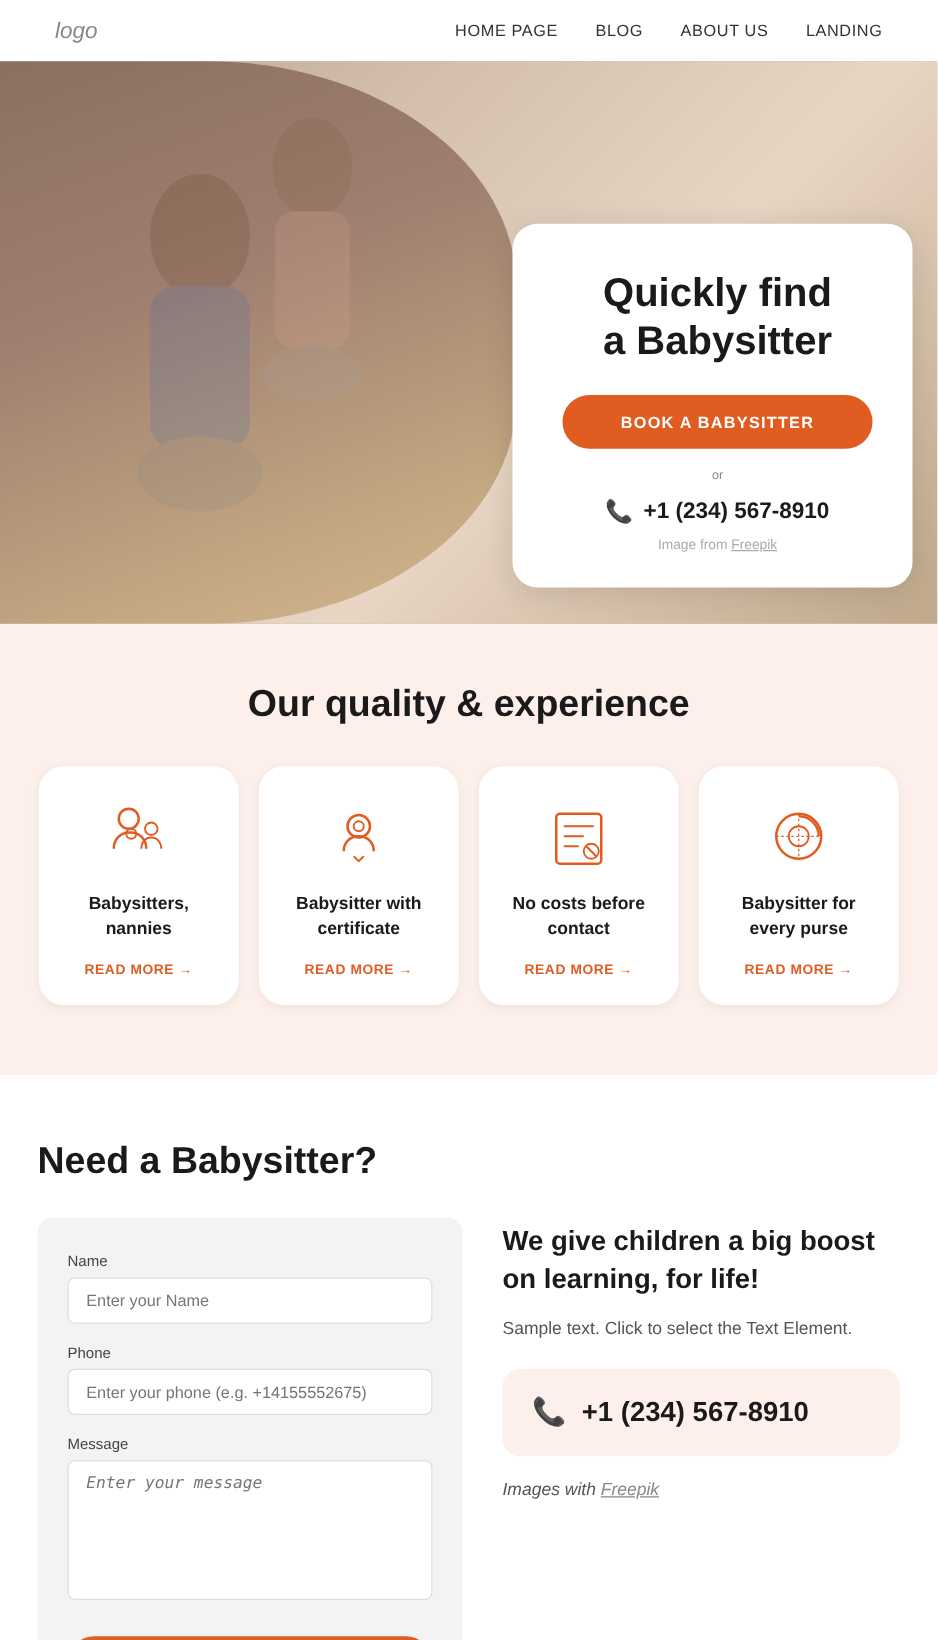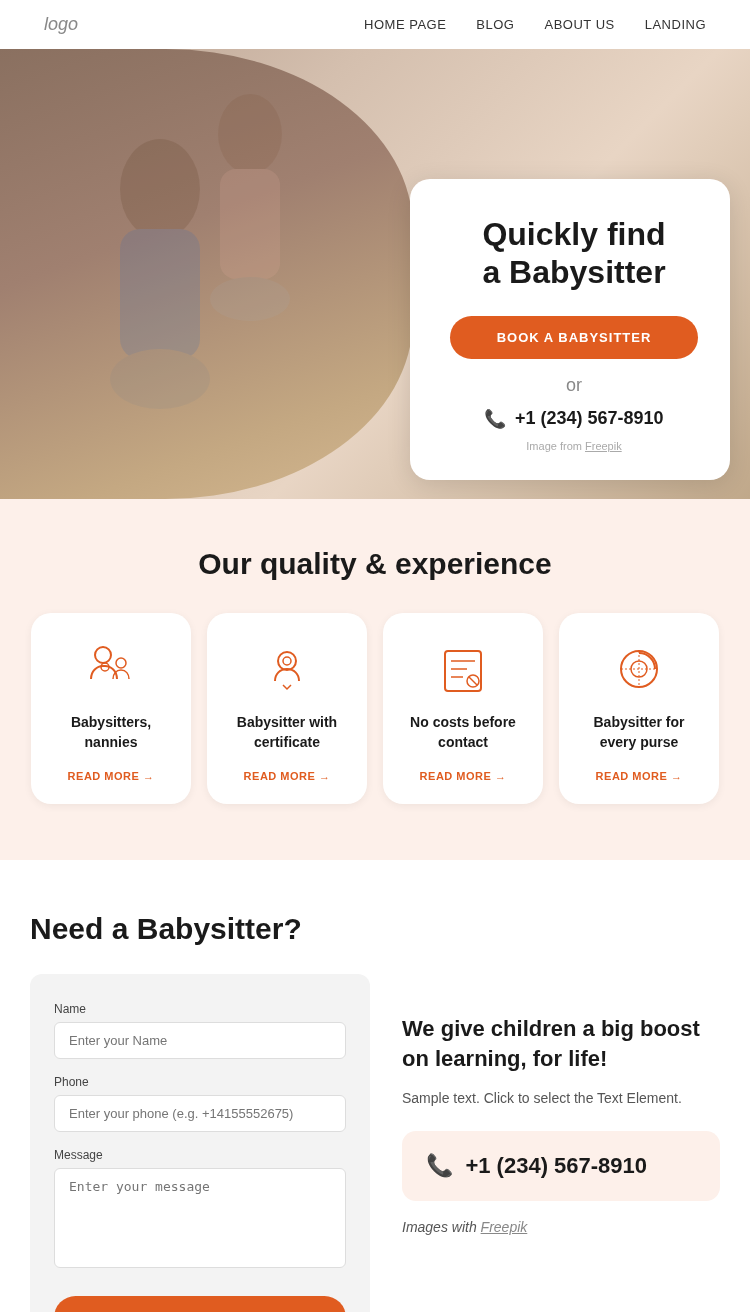--- a/index.html
+++ b/index.html
@@ -81,21 +81,21 @@
       padding: 14px 32px;
       font-size: 13px;
       font-weight: 700;
       letter-spacing: 1px;
       cursor: pointer;
       width: 100%;
       margin-bottom: 16px;
     }
     .hero-or {
       color: #888;
-      font-size: 18px;
+      font-size: 10px;
       margin-bottom: 12px;
     }
     .hero-phone {
       display: flex;
       align-items: center;
       justify-content: center;
       gap: 8px;
       font-size: 18px;
       font-weight: 600;
       color: #1a1a1a;
@@ -200,39 +200,39 @@
       border: 1px solid #ddd;
       border-radius: 6px;
       padding: 10px 14px;
       font-size: 13px;
       color: #999;
       background: #fff;
       outline: none;
       resize: none;
     }
     .form-group textarea {
-      height: 100px;
+      height: 112px;
+      font-style: italic;
     }
     .btn-request {
       background: #e05c20;
       color: #fff;
       border: none;
       border-radius: 30px;
       padding: 14px;
       font-size: 13px;
       font-weight: 700;
       letter-spacing: 1px;
       cursor: pointer;
       width: 100%;
       margin-top: 8px;
     }
     .contact-right {
       flex: 1;
       padding-top: 4px;
-      margin-top: 36px;
     }
     .contact-right h3 {
       font-size: 22px;
       font-weight: 800;
       color: #1a1a1a;
       margin-bottom: 14px;
       line-height: 1.35;
     }
     .contact-right p {
       font-size: 14px;

